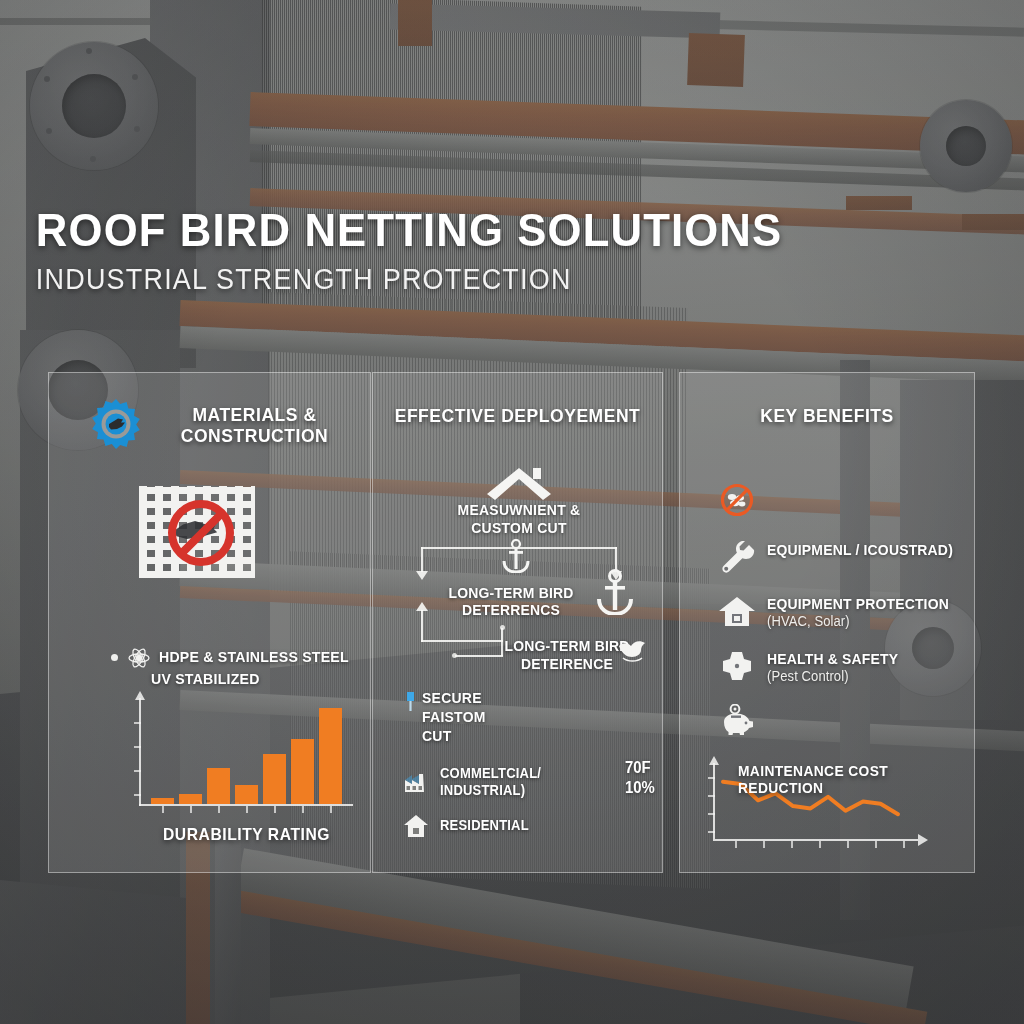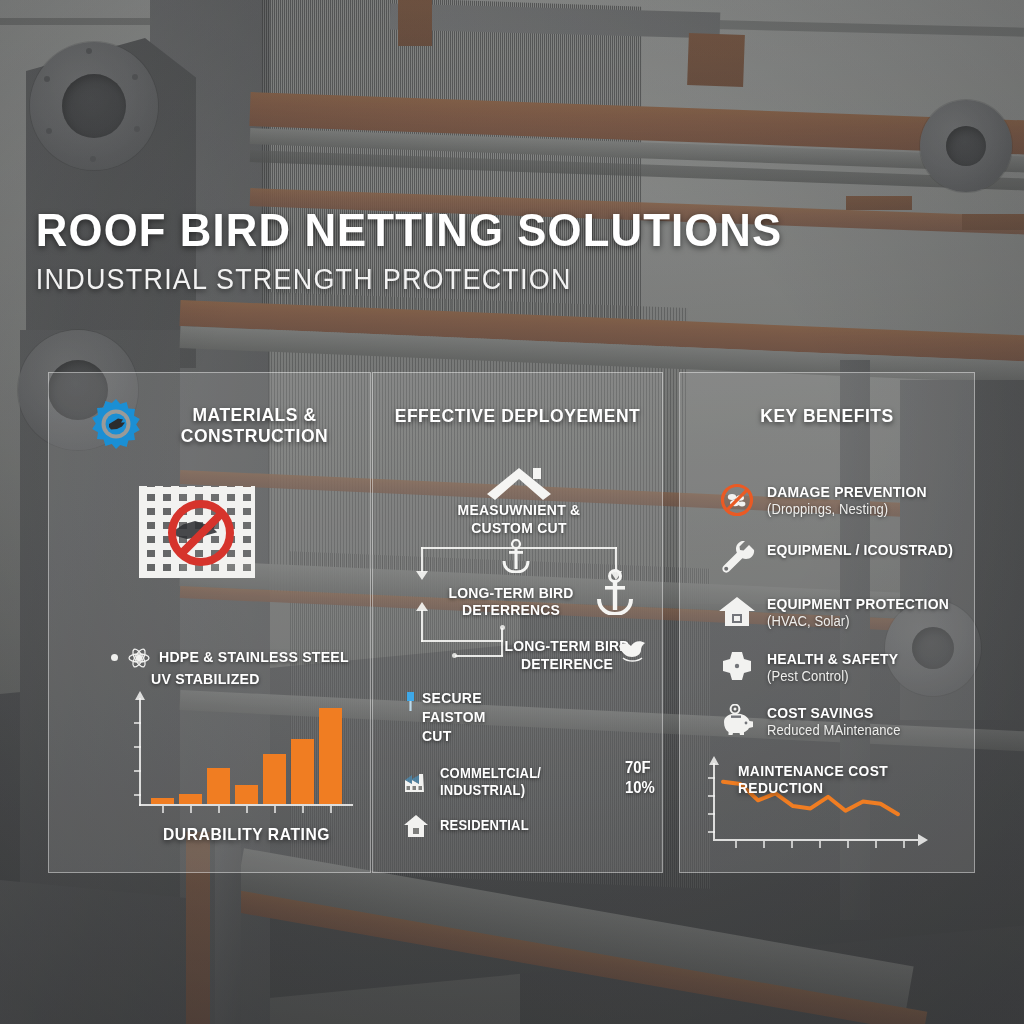--- a/index.html
+++ b/index.html
@@ -530,24 +530,20 @@
         <circle cx="19" cy="17" r="14.5" fill="none" stroke="#ea5a24" stroke-width="3.2"></circle>
         <g fill="#f2f2f0">
           <ellipse cx="14" cy="14" rx="4.2" ry="3"></ellipse>
           <ellipse cx="22" cy="15" rx="4" ry="2.8"></ellipse>
           <ellipse cx="17" cy="20" rx="5" ry="3.2"></ellipse>
           <ellipse cx="24" cy="21" rx="3.4" ry="2.4"></ellipse>
         </g>
         <rect x="5" y="15.4" width="28" height="3.2" fill="#ea5a24" transform="rotate(-45 19 17)"></rect>
       </svg>
     </div>
-    <div>
-      <div class="benefit-title">DAMAGE PREVENTION</div>
-      <div class="benefit-sub">(Droppings, Nesting)</div>
-    </div>
   </div>
 
   <div class="benefit" style="top:222px;">
     <div class="benefit-ico">
       <svg viewBox="0 0 38 34" width="38" height="34">
         <path fill="#f2f2f0" d="M19 2 L37 16 H31 V31 H7 V16 H1 Z"></path>
         <rect x="14" y="19" width="10" height="9" fill="#73757a"></rect>
         <rect x="16" y="21" width="6" height="5" fill="#f2f2f0"></rect>
       </svg>
     </div>
@@ -585,24 +581,20 @@
 
   <div class="benefit" style="top:331px;">
     <div class="benefit-ico">
       <svg viewBox="0 0 38 34" width="38" height="34">
         <circle cx="17" cy="5" r="4.4" fill="none" stroke="#f2f2f0" stroke-width="2"></circle>
         <circle cx="17" cy="5" r="1.5" fill="#f2f2f0"></circle>
         <path fill="#f2f2f0" d="M6 18 C6 12.5 11.5 9.5 18 9.5 C25 9.5 30 12.5 31.5 17 L35 17.5 L35 23 L31 24 C30 26 28 27.5 26 28.2 L26 31 H22 L21.5 29 H15 L14.5 31 H10.5 L10.5 28 C7.8 26.4 6 23 6 18 Z"></path>
         <rect x="13" y="11.5" width="10" height="2.4" fill="#73757a"></rect>
         <circle cx="28" cy="19" r="1.4" fill="#73757a"></circle>
       </svg>
-    </div>
-    <div>
-      <div class="benefit-title">COST SAVINGS</div>
-      <div class="benefit-sub">Reduced MAintenance</div>
     </div>
   </div>
 
   <div id="line-chart">
     <div class="axis-v" style="height:76px;"></div>
     <div class="axis-h" style="bottom:12px;width:205px;"></div>
     <div class="axis-h" style="bottom:12px;left:205px;width:0;height:0;background:none;border-top:6px solid transparent;border-bottom:6px solid transparent;border-left:10px solid rgba(245,245,243,.85);margin-bottom:-5px;"></div>
     <div class="tick-y" style="top:14px;"></div>
     <div class="tick-y" style="top:32px;"></div>
     <div class="tick-y" style="top:50px;"></div>

